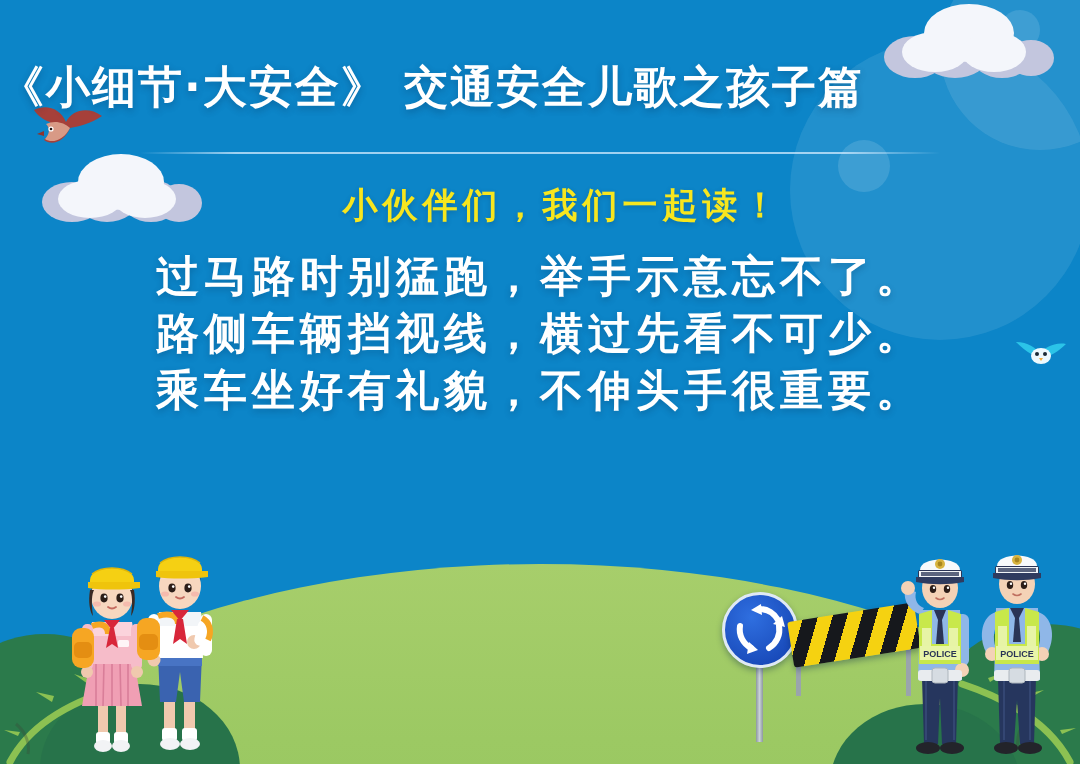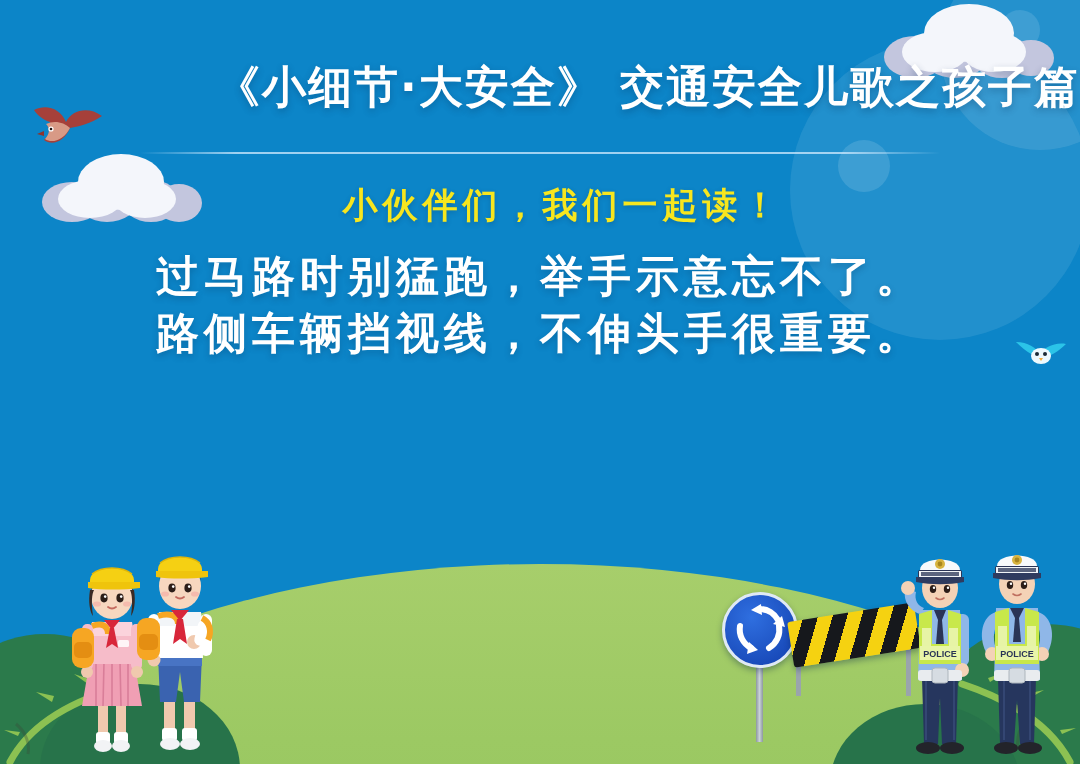--- a/index.html
+++ b/index.html
@@ -43,21 +43,21 @@
   #cloud-right .t2{left:18px;top:28px;width:66px;height:40px;background:#f4f6fb;}
   #cloud-right .t3{left:78px;top:28px;width:64px;height:40px;background:#f4f6fb;}
 
   
   .bird{position:absolute;}
   #bird-left{left:24px;top:98px;}
   #bird-right{left:1012px;top:334px;}
 
   
   .title{
-    position:absolute;left:0;right:0;top:58px;text-align:right;
+    position:absolute;left:0;right:0;top:58px;text-align:left;
     font-size:44px;font-weight:bold;color:#ffffff;letter-spacing:2px;
     font-family:"DejaVu Sans","Liberation Sans",sans-serif;
     text-shadow:0 3px 7px rgba(0,40,80,.30);
     white-space:nowrap;
   }
   .divider{
     position:absolute;left:140px;right:140px;top:152px;height:2px;
     background:linear-gradient(to right,rgba(255,255,255,0),rgba(210,235,255,.75) 12%,rgba(210,235,255,.75) 88%,rgba(255,255,255,0));
   }
   .subtitle{
@@ -161,21 +161,22 @@
     <circle cx="33" cy="20" r="2" fill="#1c2a35"></circle>
     <path d="M27 24 L29 27 L31 24 Z" fill="#f2a93b"></path>
   </svg>
 
   <div class="title">《小细节·大安全》 交通安全儿歌之孩子篇</div>
   <div class="divider"></div>
   <div class="subtitle">小伙伴们，我们一起读！</div>
 
   <div class="verse">
     <div class="verse-line">过马路时别猛跑，举手示意忘不了。</div>
-    <div class="verse-line">路侧车辆挡视线，不伸头手很重要。</div>
+    <div class="verse-line">路侧车辆挡视线，横过先看不可少。</div>
+    <div class="verse-line">乘车坐好有礼貌，不伸头手很重要。</div>
   </div>
 
   <div class="hill"></div>
 
   <div class="bush bush-l2"></div>
   <div class="bush bush-l1"></div>
   <div class="bush bush-l3"></div>
   <div class="bush bush-r2"></div>
   <div class="bush bush-r1"></div>
   <div class="bush bush-r3"></div>

